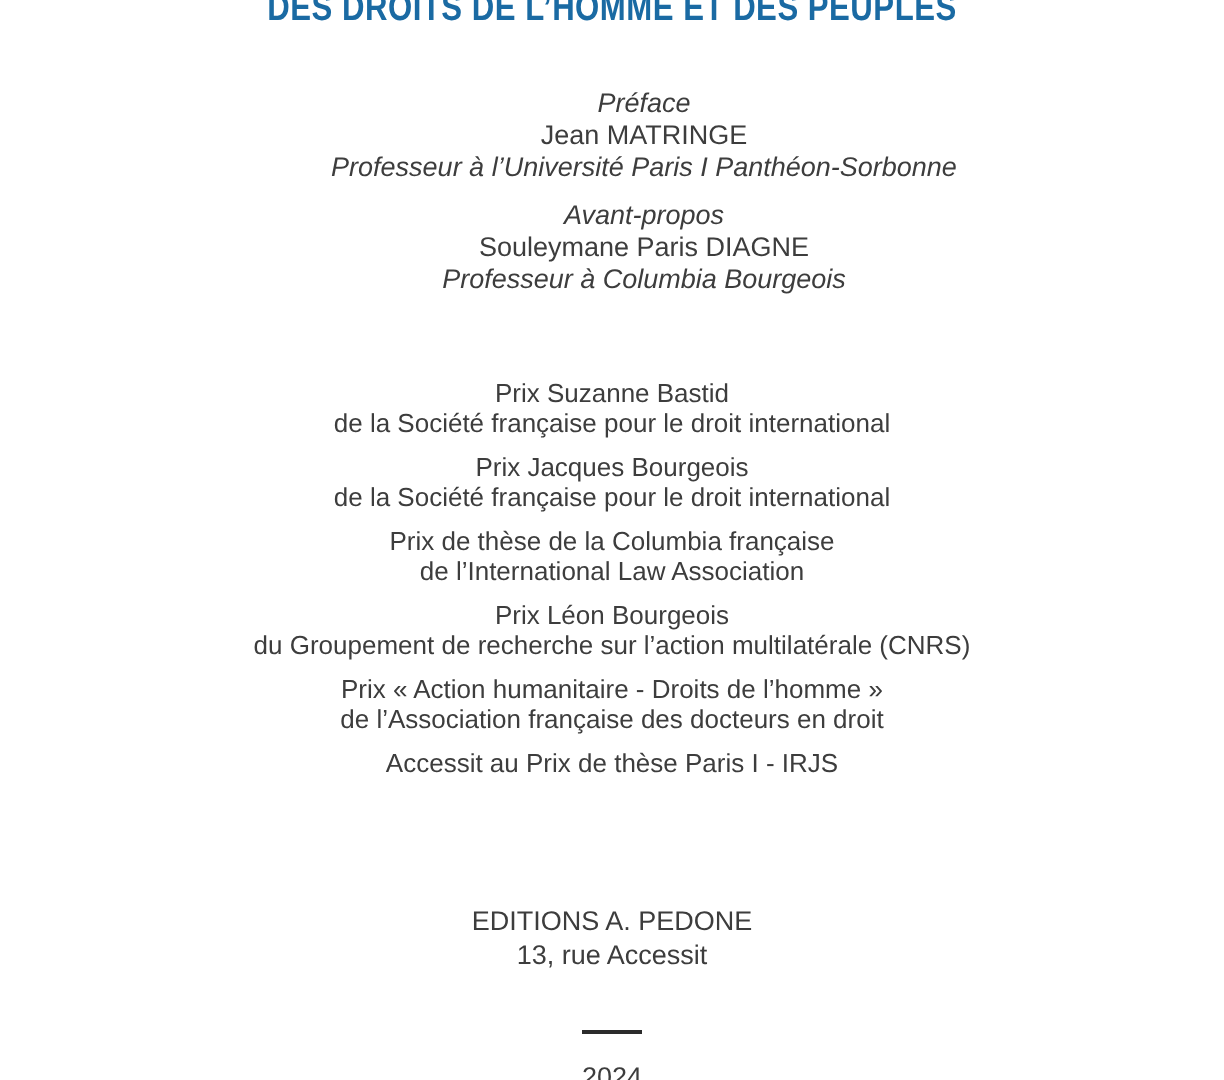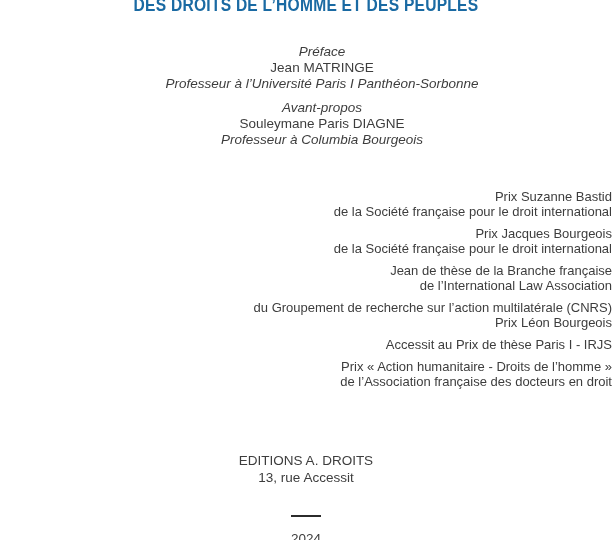--- a/index.html
+++ b/index.html
@@ -25,21 +25,21 @@
     color: #1a6aa3;
     letter-spacing: 0.3px;
     transform: scaleX(0.82);
     transform-origin: 306px 50%;
     white-space: nowrap;
   }
   .block { font-size: 13.5px; line-height: 16px; margin-left: 16px; }
   .preface-block { top: 44px; }
   .avant-block  { top: 100px; }
   .italic { font-style: italic; }
-  .prizes { top: 189px; font-size: 13px; text-align: right; }
+  .prizes { top: 189px; font-size: 13px; }
   .prize-entry { line-height: 15px; margin-bottom: 7px; }
   .imprint { top: 452px; font-size: 13.5px; line-height: 17px; }
   .imprint-city { font-weight: bold; letter-spacing: 0.5px; }
   .divider {
     position: absolute;
     top: 515px;
     left: 291px;
     width: 30px;
     height: 2px;
     background: #2b2b2b;
@@ -66,36 +66,36 @@
 <div class="center prizes">
   <div class="prize-entry">
     <div>Prix Suzanne Bastid</div>
     <div>de la Société française pour le droit international</div>
   </div>
   <div class="prize-entry">
     <div>Prix Jacques Bourgeois</div>
     <div>de la Société française pour le droit international</div>
   </div>
   <div class="prize-entry">
-    <div>Jean de thèse de la Branche française</div>
+    <div>Prix de thèse de la Columbia française</div>
     <div>de l’International Law Association</div>
   </div>
   <div class="prize-entry">
+    <div>Prix Léon Bourgeois</div>
     <div>du Groupement de recherche sur l’action multilatérale (CNRS)</div>
-    <div>Prix Léon Bourgeois</div>
-  </div>
-  <div class="prize-entry">
-    <div>Accessit au Prix de thèse Paris I - IRJS</div>
   </div>
   <div class="prize-entry">
     <div>Prix « Action humanitaire - Droits de l’homme »</div>
     <div>de l’Association française des docteurs en droit</div>
   </div>
+  <div class="prize-entry">
+    <div>Accessit au Prix de thèse Paris I - IRJS</div>
+  </div>
 </div>
 
 <div class="center imprint">
-  <div>EDITIONS A. DROITS</div>
+  <div>EDITIONS A. PEDONE</div>
   <div>13, rue Accessit</div>
 </div>
 
 <div class="divider"></div>
 
 <div class="center year">2024</div>
 
 </body></html>

